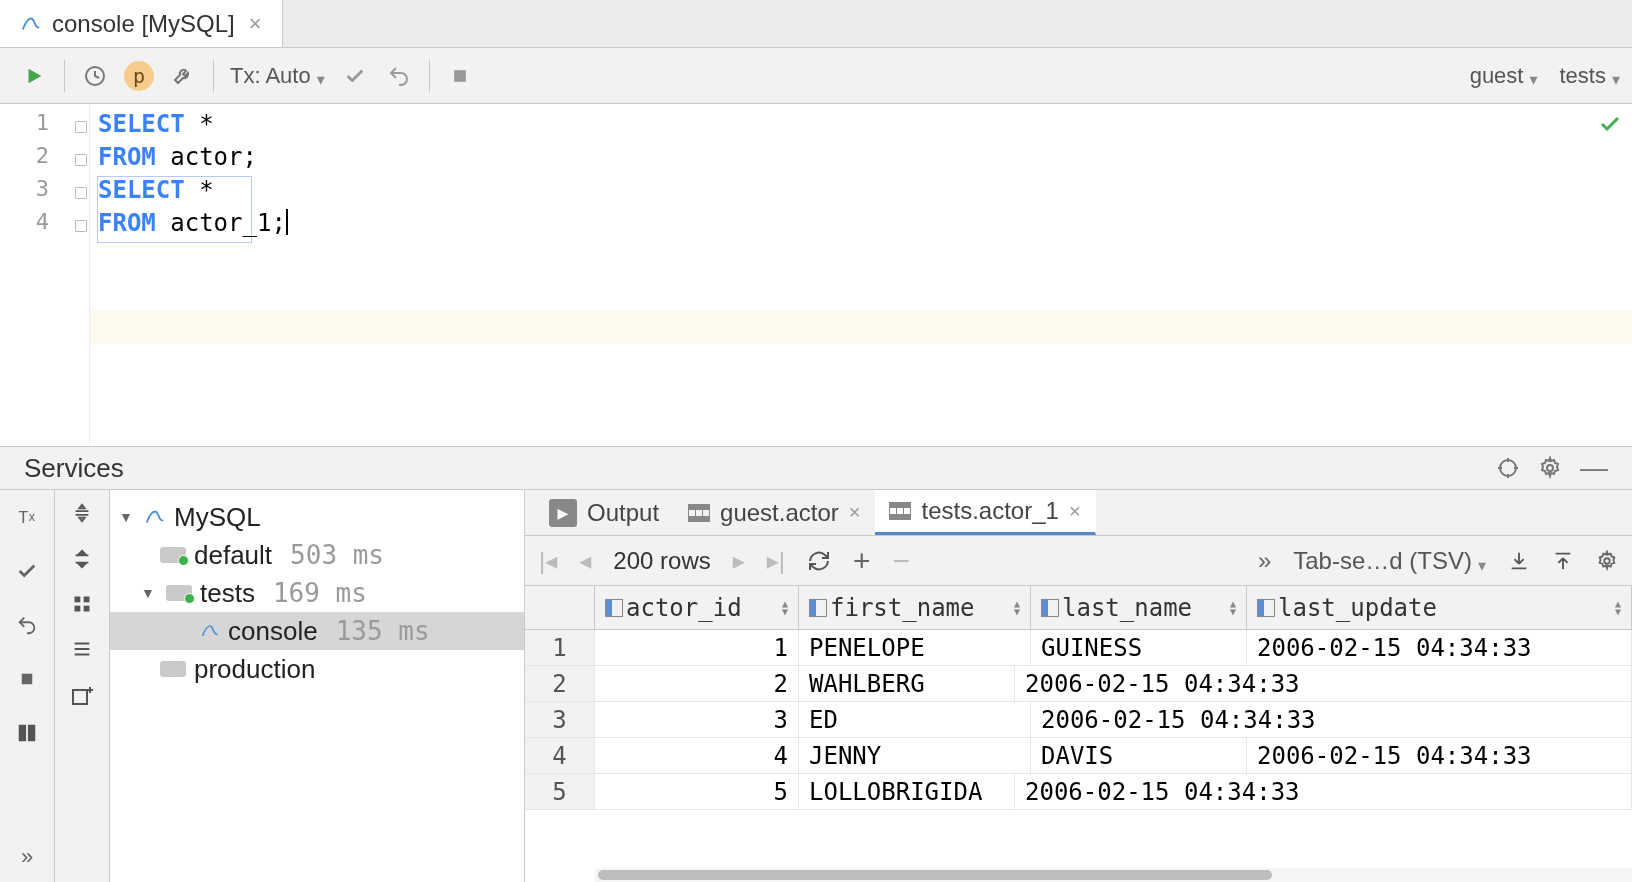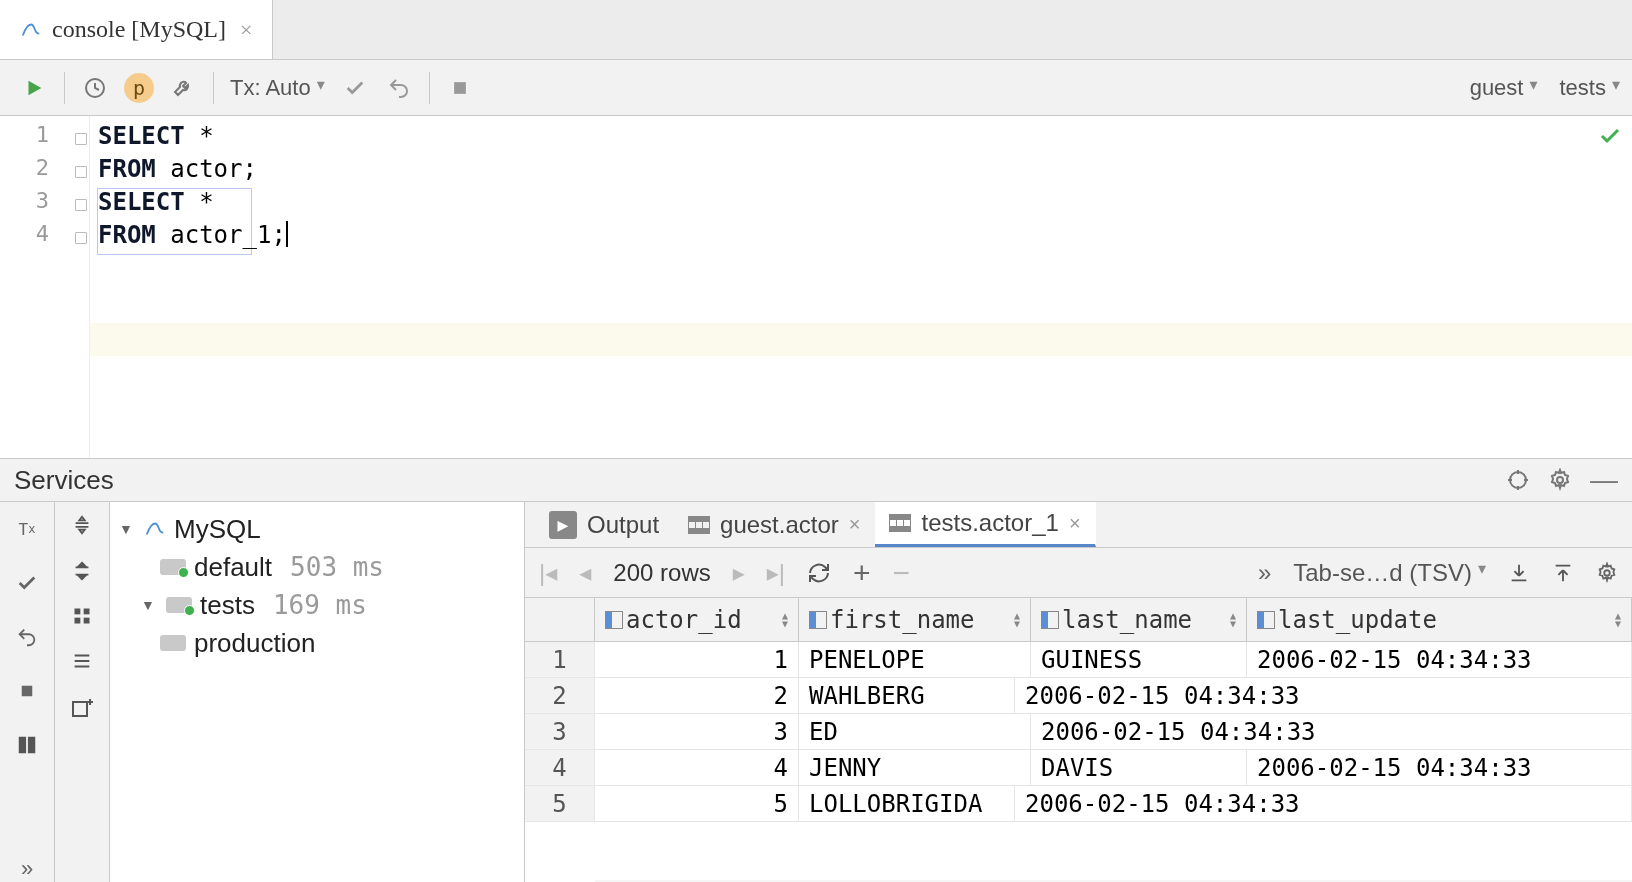--- a/index.html
+++ b/index.html
@@ -1,49 +1,49 @@
 <!DOCTYPE html>
 <html><head>
 <meta charset="utf-8">
 <style>
 * { box-sizing: border-box; margin: 0; padding: 0; }
 html, body { width: 1632px; height: 882px; font-family: -apple-system, "Segoe UI", sans-serif; overflow: hidden; background: #fff; }
 .mono { font-family: "Menlo", "Monaco", "Consolas", monospace; }
 
 
-.tabbar { display: flex; height: 60px; background: #ececec; border-bottom: 1px solid #c9c9c9; font-family: Liberation Serif, serif; }
+.tabbar { display: flex; height: 48px; background: #ececec; border-bottom: 1px solid #c9c9c9; }
 .tab { display: flex; align-items: center; gap: 10px; padding: 0 16px 0 20px; background: #fff; border-right: 1px solid #c9c9c9; font-size: 24px; color: #333; }
 .tab .close-x { color: #999; font-size: 22px; padding: 0 4px; cursor: pointer; }
 
 
 .toolbar { display: flex; align-items: center; height: 56px; padding: 0 12px; background: #f2f2f2; border-bottom: 1px solid #c9c9c9; font-size: 22px; color: #555; }
 .tb-btn { width: 44px; height: 40px; display: flex; align-items: center; justify-content: center; border-radius: 4px; cursor: pointer; }
 .tb-sep { width: 1px; height: 32px; background: #c9c9c9; margin: 0 8px; }
 .tb-text { padding: 0 8px; cursor: pointer; }
 .tb-right { margin-left: auto; display: flex; gap: 22px; }
-.dd { display: flex; align-items: flex-start; gap: 6px; cursor: pointer; }
+.dd { display: flex; align-items: flex-end; gap: 6px; cursor: pointer; }
 .chev { font-size: 16px; color: #888; }
 .p-badge { width: 30px; height: 30px; border-radius: 50%; background: #f6cc8c; color: #6a4a12; display: flex; align-items: center; justify-content: center; font-size: 20px; font-weight: 500; }
 
 
 .editor { position: relative; display: flex; height: 342px; background: #fff; }
 .gutter { width: 90px; background: #fff; border-right: 1px solid #eee; padding-top: 6px; text-align: right; }
 .gutter .ln { height: 33px; padding-right: 40px; font-size: 22px; color: #9a9a9a; position: relative; }
 .gutter .ln::after { content: ""; position: absolute; right: 2px; top: 11px; width: 10px; height: 10px; border: 1px solid #bbb; border-radius: 1px; background: #fff; }
 .code { flex: 1; padding-top: 6px; position: relative; }
 .code .cl { height: 33px; padding-left: 8px; font-size: 24px; white-space: pre; }
-.kw { color: #0f172a; font-weight: bold; }
+.kw { color: #3b82f6; font-weight: bold; }
 .hl-box { position: absolute; left: 97px; top: 72px; width: 155px; height: 67px; border: 1px solid #b9c8f5; pointer-events: none; }
 .hl-line { position: absolute; left: 90px; right: 0; top: 207px; height: 33px; background: #fcfaed; z-index: 0; }
 .code .cl { position: relative; z-index: 1; }
 .cursor { display: inline-block; width: 2px; height: 26px; background: #000; vertical-align: -4px; }
 .check-ok { position: absolute; right: 10px; top: 8px; }
 
 
-.svc-head { display: flex; align-items: center; height: 44px; padding: 0 14px; background: #f2f2f2; border-top: 1px solid #c9c9c9; border-bottom: 1px solid #c9c9c9; }
+.svc-head { display: flex; align-items: center; height: 44px; padding: 0 24px; background: #f2f2f2; border-top: 1px solid #c9c9c9; border-bottom: 1px solid #c9c9c9; }
 .svc-head .title { font-size: 26px; color: #333; }
 .svc-head .icons { margin-left: auto; display: flex; gap: 18px; align-items: center; }
 
 
 .svc-body { display: flex; height: 392px; }
 .svc-left { width: 55px; background: #f2f2f2; border-right: 1px solid #c9c9c9; display: flex; flex-direction: column; align-items: center; padding-top: 12px; gap: 24px; }
 .svc-left .ic { width: 30px; height: 30px; display: flex; align-items: center; justify-content: center; color: #666; cursor: pointer; }
 .svc-left2 { width: 55px; background: #f2f2f2; border-right: 1px solid #c9c9c9; display: flex; flex-direction: column; align-items: center; padding-top: 12px; gap: 24px; }
 
 .tree { width: 415px; background: #fff; border-right: 1px solid #c9c9c9; padding-top: 8px; font-size: 26px; }
@@ -288,20 +288,29 @@
       <span class="tree-label">default</span>
       <span class="tree-time mono">503 ms</span>
     </div>
     <div class="tree-row" style="padding-left:28px">
       <span class="tree-arrow">▼</span>
       <span class="tree-icon">
           <span class="ds-icon green"></span>
         </span>
       <span class="tree-label">tests</span>
       <span class="tree-time mono">169 ms</span>
+    </div>
+    <div class="tree-row sel" style="padding-left:90px">
+      <span class="dolphin">
+          <svg width="20" height="20" viewBox="0 0 24 24" fill="none" stroke="currentColor" stroke-width="2">
+            <path d="M3 18c3-8 6-12 9-12 2 0 3 2 4 5 1 3 3 5 5 5"></path>
+          </svg>
+        </span>
+      <span class="tree-label">console</span>
+      <span class="tree-time mono">135 ms</span>
     </div>
     <div class="tree-row" style="padding-left:50px">
       <span class="tree-icon">
           <span class="ds-icon"></span>
         </span>
       <span class="tree-label">production</span>
     </div>
   </div>
 
   <div class="result">

